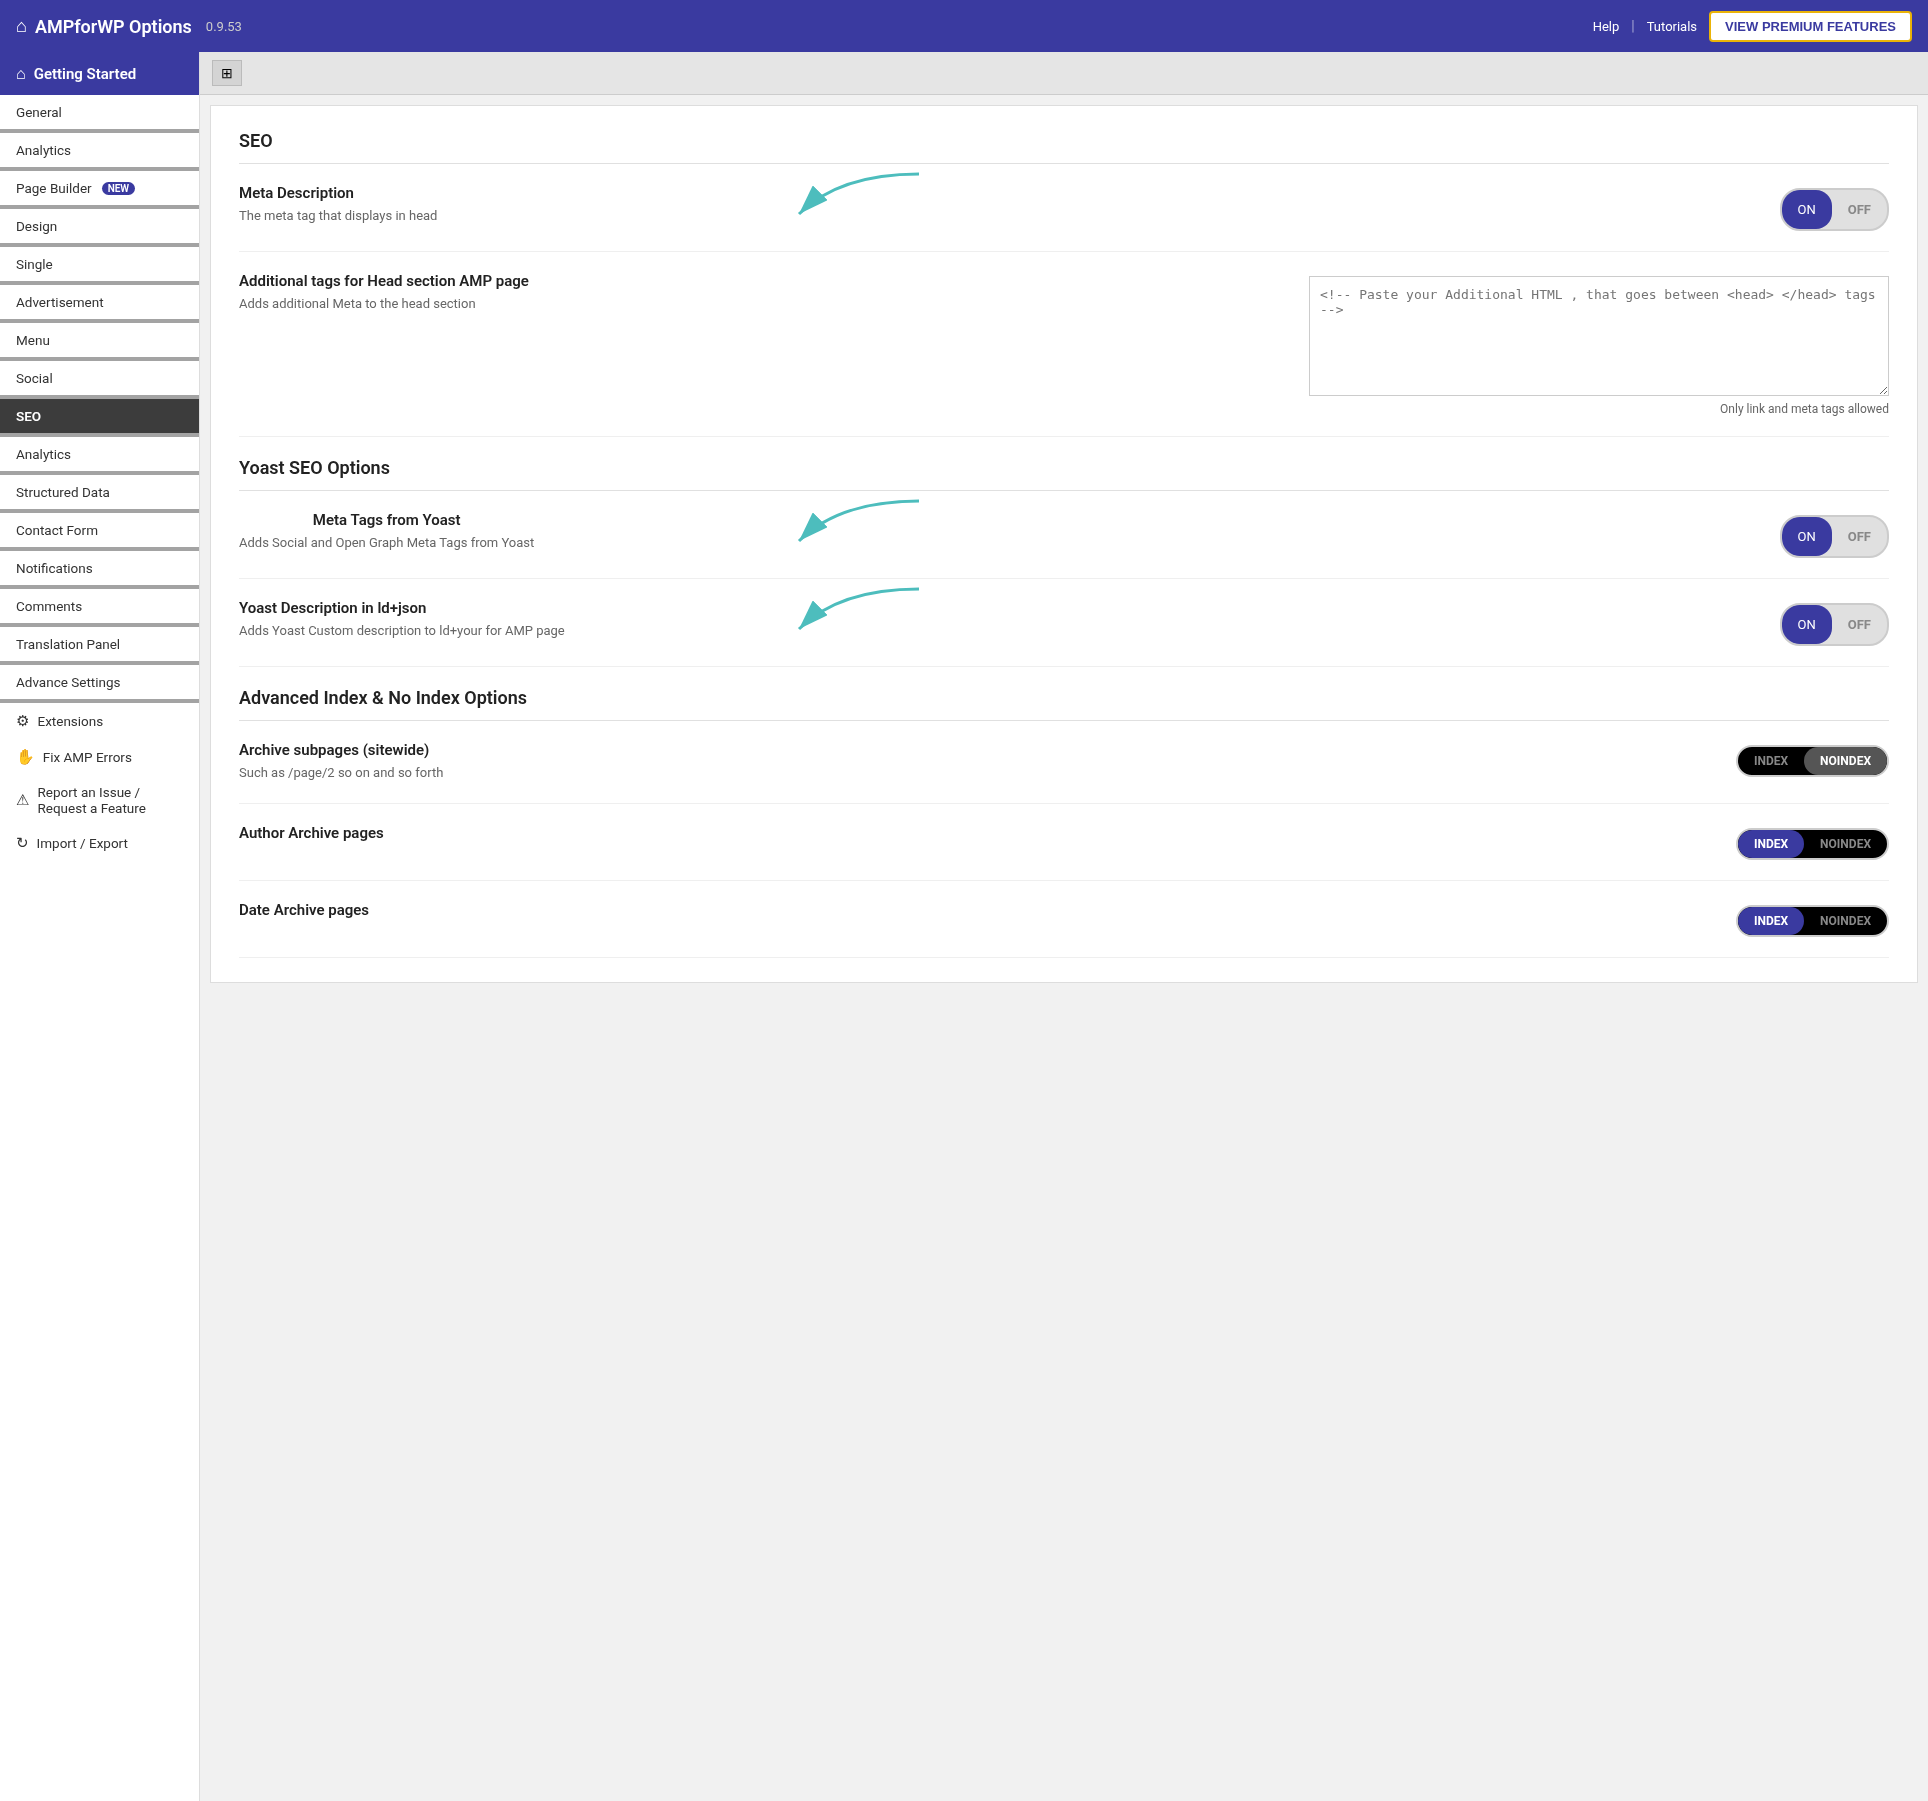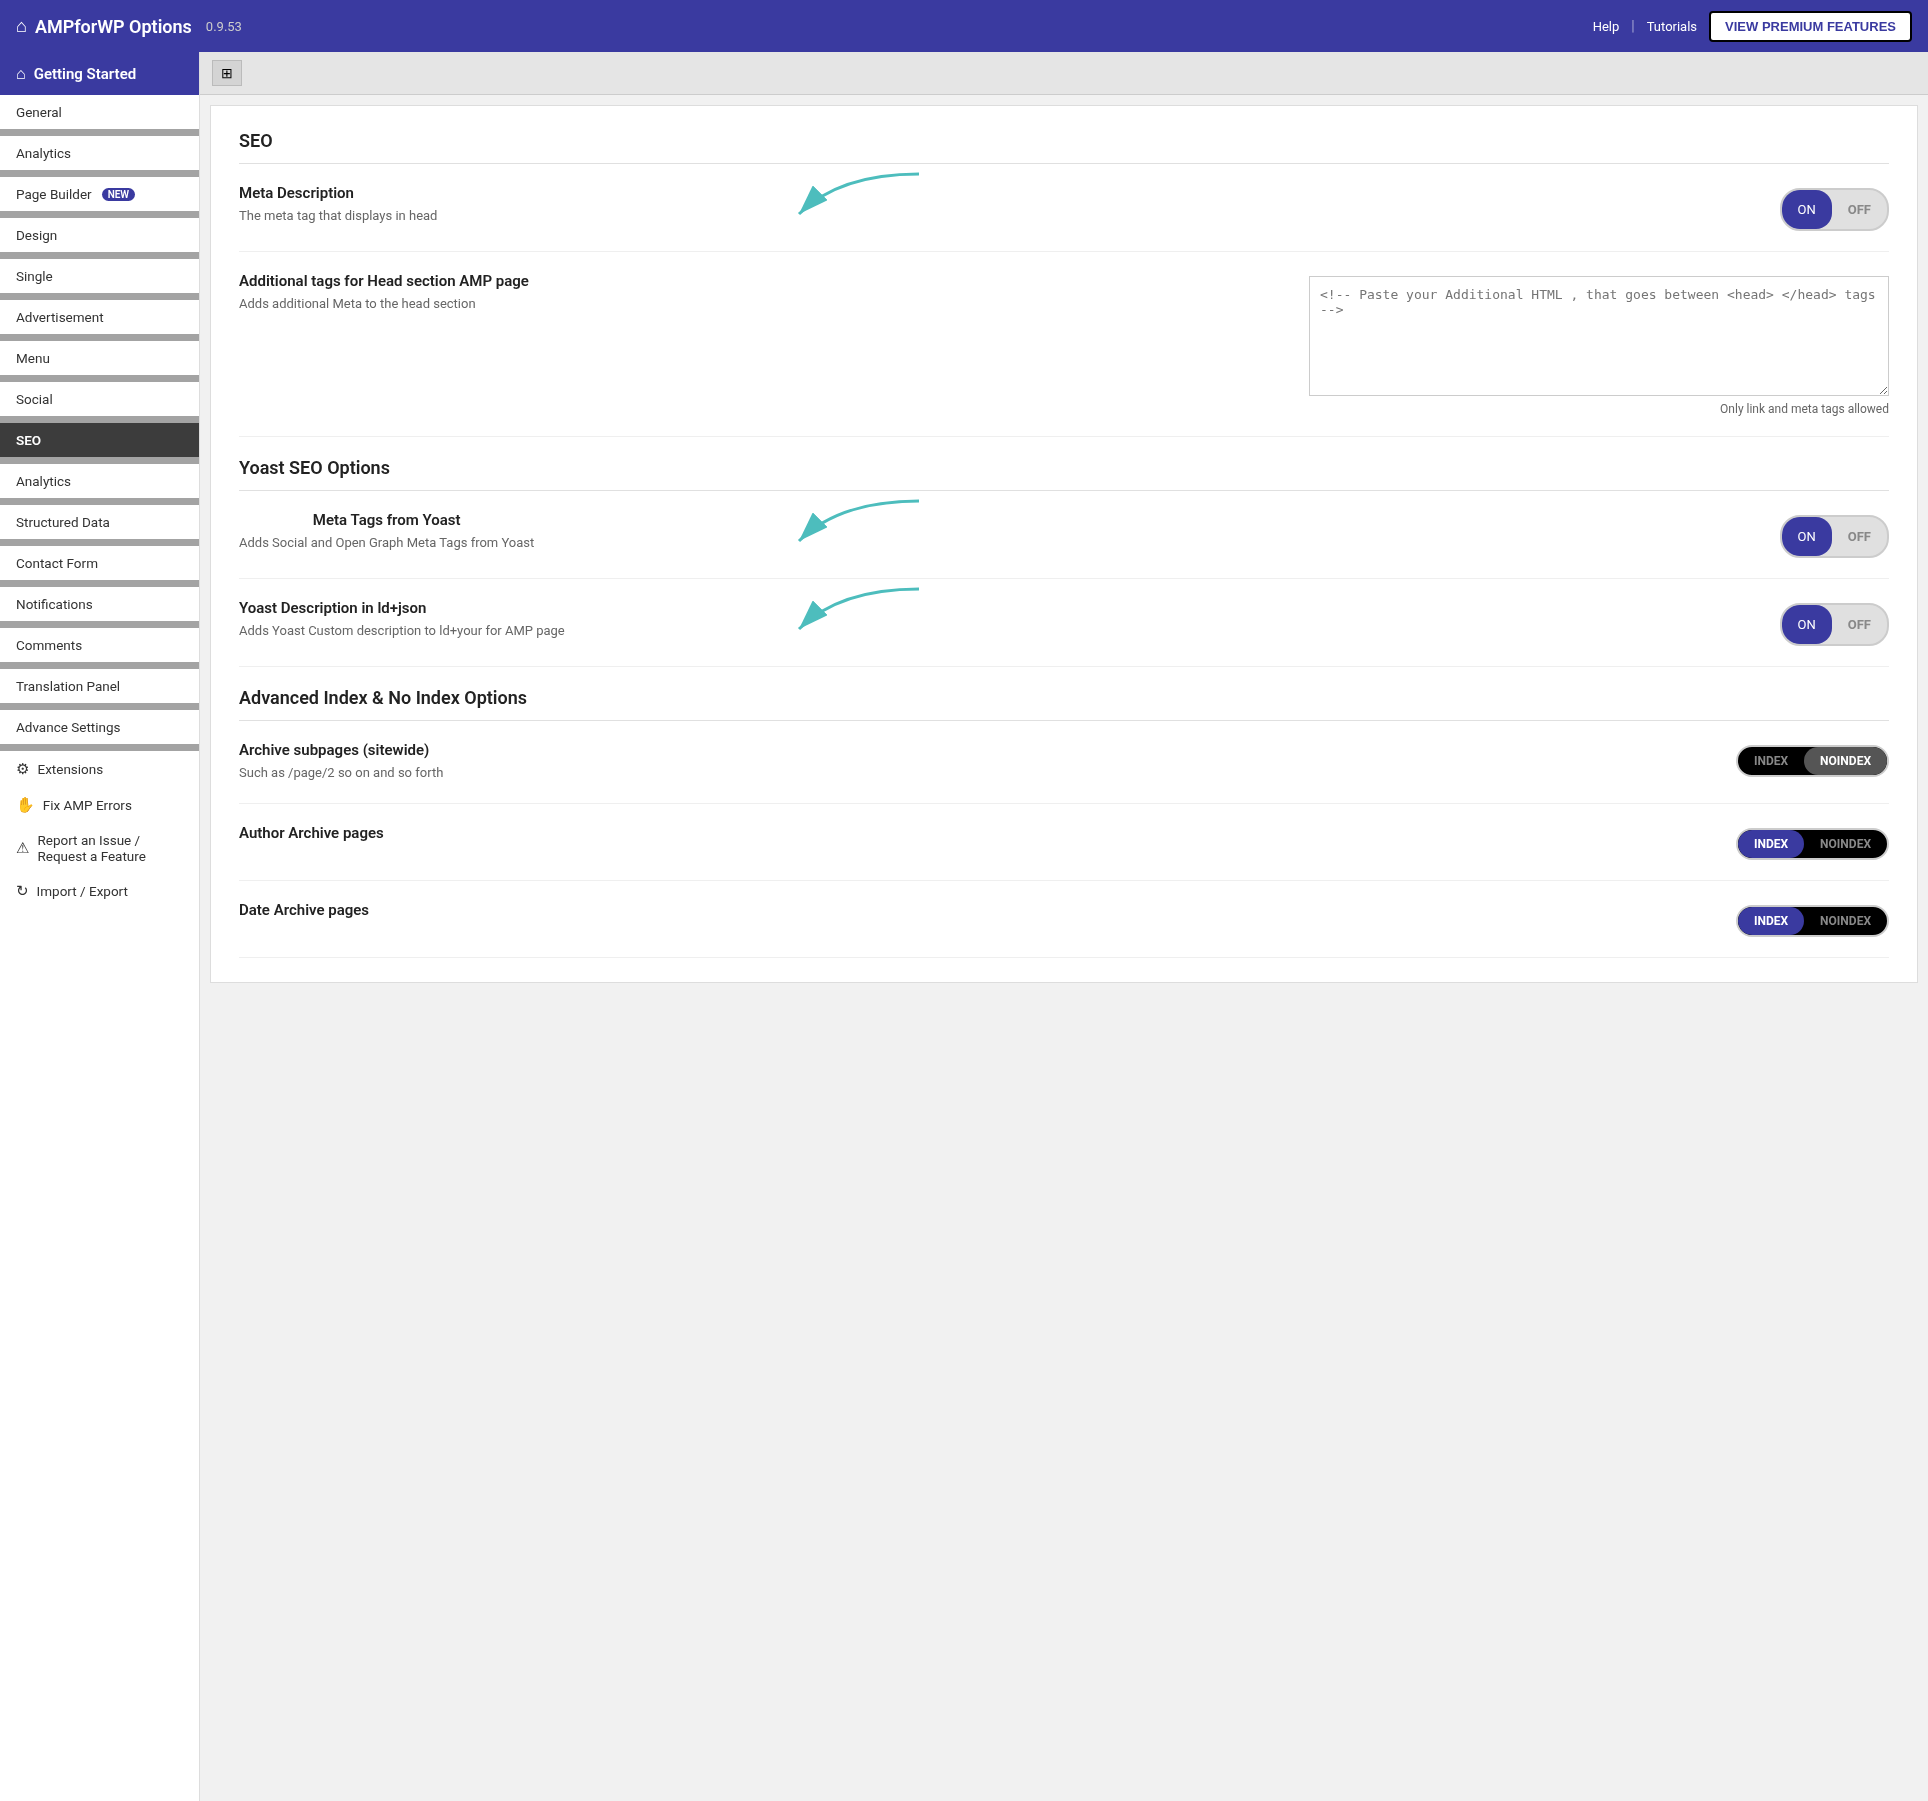--- a/index.html
+++ b/index.html
@@ -17,21 +17,21 @@
     }
     .header-left { display: flex; align-items: center; gap: 8px; }
     .header-title { font-size: 18px; font-weight: 600; color: white; }
     .header-version { font-size: 13px; color: #ccc; margin-left: 6px; }
     .header-right { display: flex; align-items: center; gap: 12px; }
     .header-link { color: white; text-decoration: none; font-size: 13px; }
     .header-divider { color: rgba(255,255,255,0.5); }
     .view-premium-btn {
       background: white;
       color: #3a3aa0;
-      border: 2px solid #000000;
+      border: 2px solid #eab308;
       border-radius: 4px;
       padding: 6px 14px;
       font-size: 13px;
       font-weight: 600;
       cursor: pointer;
     }
 
     
     .layout { display: flex; min-height: calc(100vh - 52px); }
 
@@ -51,21 +51,21 @@
       gap: 8px;
       font-weight: 600;
       font-size: 15px;
     }
     .sidebar-header-icon { font-size: 16px; }
     .sidebar-item {
       padding: 9px 16px;
       color: #333;
       cursor: pointer;
       font-size: 13.5px;
-      border-bottom: 7px solid #a3a3a3;
+      border-bottom: 4px solid #a3a3a3;
       display: flex;
       align-items: center;
       gap: 6px;
     }
     .sidebar-item.active { background: #3c3c3c; color: white; font-weight: 600; }
     .sidebar-item .new-badge {
       background: #3a3aa0;
       color: white;
       font-size: 10px;
       border-radius: 10px;

